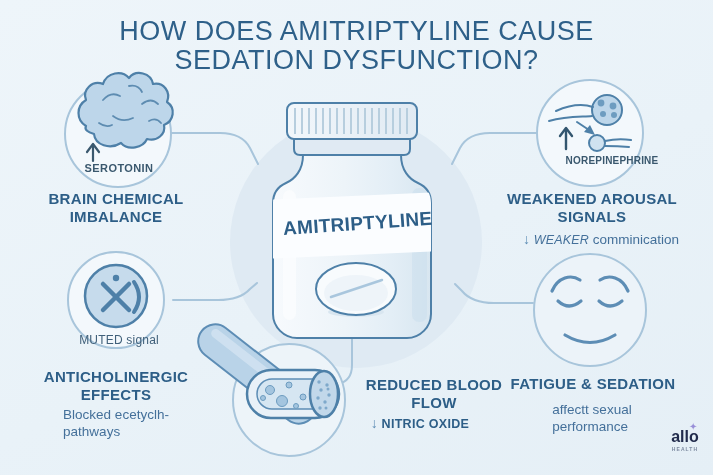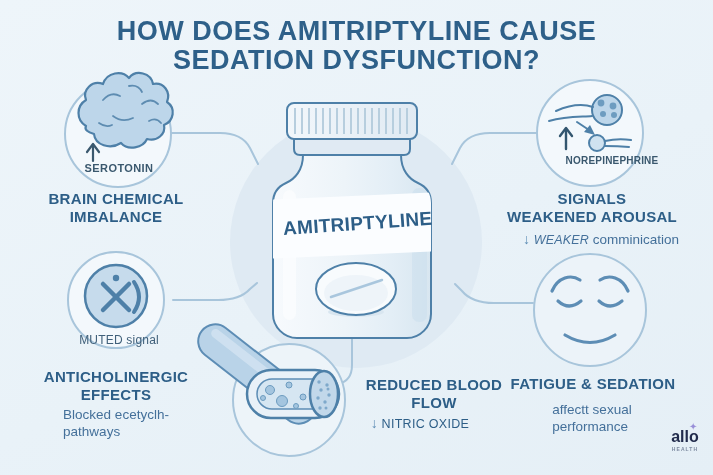--- a/index.html
+++ b/index.html
@@ -3,42 +3,42 @@
 <meta charset="utf-8">
 <style>
   html,body{margin:0;padding:0;background:#dfe9f1;}
   .canvas{
     position:relative;width:713px;height:475px;overflow:hidden;
     background:linear-gradient(155deg,#eef5fa 0%,#e9f2f8 55%,#e5eff6 100%);
     font-family:"Liberation Sans","DejaVu Sans",sans-serif;
   }
   .title{
     position:absolute;left:0;right:0;top:17px;text-align:center;
-    font-weight:700;font-size:27px;line-height:1.08;color:#2e6089;letter-spacing:.5px;
+    font-weight:400;font-size:27px;line-height:1.08;color:#2e6089;letter-spacing:.5px;
   }
   .h{
     position:absolute;transform:translateX(-50%);text-align:center;white-space:nowrap;
     font-weight:700;font-size:15px;line-height:1.22;color:#2d5e87;letter-spacing:.3px;
   }
   .sub{
     position:absolute;transform:translateX(-50%);text-align:left;white-space:nowrap;
     font-size:13.5px;line-height:1.26;color:#44709a;
   }
   .ilabel{
     position:absolute;transform:translateX(-50%);text-align:center;white-space:nowrap;
     font-weight:700;font-size:11px;color:#3a586e;letter-spacing:.4px;
   }
   .ilabel.small{font-size:10px;letter-spacing:.2px;margin-left:15px;}
   .mlabel{
     position:absolute;transform:translateX(-50%);white-space:nowrap;
     font-weight:500;font-size:12px;color:#40607a;letter-spacing:.2px;
   }
   .arrow-glyph{color:#5d8db5;font-weight:700;font-size:14px;}
   .em{font-style:italic;font-size:12.5px;letter-spacing:.2px;}
-  .caps-strong{font-weight:400;font-size:12.5px;color:#2d5e87;letter-spacing:.3px;}
+  .caps-strong{font-weight:700;font-size:12.5px;color:#2d5e87;letter-spacing:.3px;}
   .bottle-label{
     position:absolute;left:283px;top:213px;width:146px;text-align:center;
     transform:rotate(-4deg);font-weight:700;font-size:19px;color:#2d5e87;letter-spacing:.3px;
     white-space:nowrap;
   }
   .logo{position:absolute;left:662px;top:429px;width:46px;text-align:center;color:#212b4c;}
   .logo-name{font-weight:700;font-size:16px;line-height:1;letter-spacing:0;}
   .logo-tag{font-size:5px;letter-spacing:1.1px;color:#7d8aa0;margin-top:1px;font-weight:700;}
   .logo-sparkle{position:absolute;left:27px;top:-8px;color:#988fd8;font-size:10px;}
 </style>
@@ -201,22 +201,22 @@
     <div>ANTICHOLINERGIC</div>
     <div>EFFECTS</div>
   </div>
   <div class="sub" style="left:116px;top:406px">
     <div>Blocked ecetyclh-</div>
     <div>pathways</div>
   </div>
 
   <div class="ilabel small" style="left:597px;top:155px">NOREPINEPHRINE</div>
   <div class="h" style="left:592px;top:190px">
+    <div>WEAKENED AROUSAL</div>
     <div>SIGNALS</div>
-    <div>WEAKENED AROUSAL</div>
   </div>
   <div class="sub" style="left:601px;top:231px">
     <span class="arrow-glyph">↓</span>
     <span class="em">WEAKER</span>
     <span>comminication</span>
   </div>
 
   <div class="h" style="left:434px;top:376px">
     <div>REDUCED BLOOD</div>
     <div>FLOW</div>

